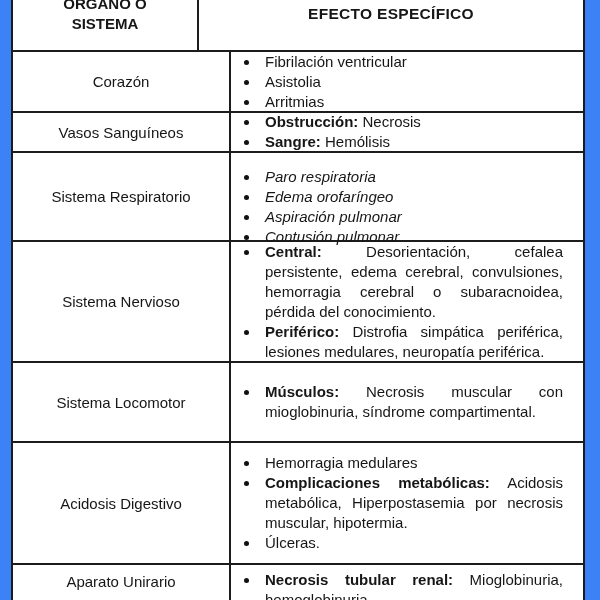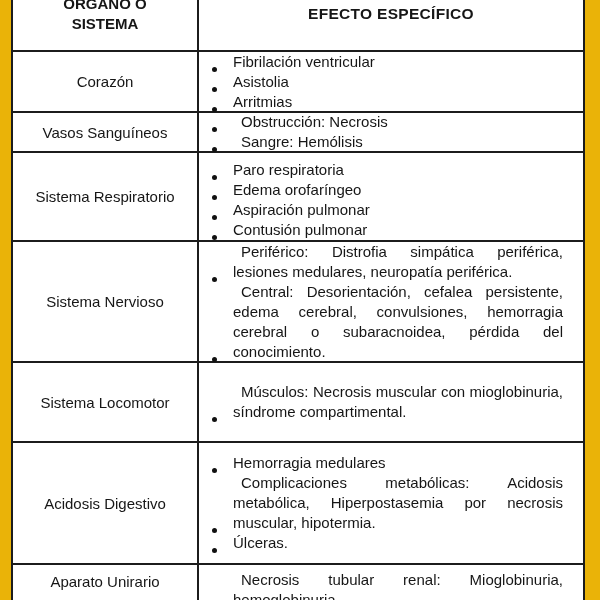--- a/index.html
+++ b/index.html
@@ -10,21 +10,21 @@
     overflow: hidden;
     background: #ffffff;
     font-family: "Liberation Sans", "DejaVu Sans", sans-serif;
     color: #161616;
   }
   .page {
     position: relative;
     width: 600px;
     height: 600px;
     overflow: hidden;
-    background: #eab308;
+    background: #3b82f6;
   }
   .table-wrap {
     position: absolute;
     left: 11px;
     top: -14px;
     width: 574px;
     border: 2px solid #1c1c1c;
     border-bottom: none;
     box-sizing: border-box;
     background: #ffffff;
@@ -66,21 +66,21 @@
   }
   
   .trow:nth-child(1) { height: 61px; }
   .trow:nth-child(2) { height: 40px; }
   .trow:nth-child(3) { height: 89px; }
   .trow:nth-child(4) { height: 121px; }
   .trow:nth-child(5) { height: 80px; }
   .trow:nth-child(6) { height: 122px; }
   .trow:nth-child(7) { height: 74px; border-bottom: none; }
   .td-organ {
-    width: 186px;
+    width: 218px;
     border-right: 2px solid #1c1c1c;
     box-sizing: border-box;
     display: flex;
     justify-content: center;
     align-items: center;
     font-size: 15px;
     line-height: 19px;
     padding: 0 4px;
   }
   .trow:nth-child(7) .td-organ {
@@ -88,25 +88,25 @@
     padding-top: 7px;
   }
   .td-effects {
     flex: 1;
     display: flex;
     flex-direction: column;
     justify-content: center;
     padding: 2px 20px 2px 10px;
     box-sizing: border-box;
   }
-  .trow:nth-child(3) .td-effects { justify-content: flex-start; padding-top: 7px; }
+  .trow:nth-child(3) .td-effects { justify-content: flex-start; padding-top: 14px; font-style: italic; }
   .trow:nth-child(7) .td-effects { justify-content: flex-start; padding-top: 5px; }
   .effect-item {
     display: flex;
-    align-items: flex-end;
+    align-items: flex-start;
   }
   .bullet {
     width: 24px;
     flex: 0 0 24px;
     display: flex;
     justify-content: flex-start;
     padding-left: 3px;
     box-sizing: border-box;
   }
   .bullet-dot {
@@ -118,22 +118,21 @@
   }
   .effect-text {
     flex: 1;
     font-size: 15px;
     line-height: 20px;
   }
   .effect-text.justify {
     text-align: justify;
   }
   .effect-text b {
-    font-weight: normal;
-    margin-left: 8px;
+    font-weight: bold;
   }
 </style>
 </head>
 <body>
 
 <div class="page">
   <div class="table-wrap">
 
     <div class="thead">
       <div class="th-left">
@@ -215,27 +214,27 @@
             </div>
           </div>
         </div>
         <div class="trow">
           <div class="td-organ">Sistema Nervioso</div>
           <div class="td-effects">
             <div class="effect-item">
               <span class="bullet">
                 <span class="bullet-dot"></span>
               </span>
+              <div class="effect-text justify"><b>Central:</b> Desorientación, cefalea persistente, edema cerebral, convulsiones, hemorragia cerebral o subaracnoidea, pérdida del conocimiento.</div>
+            </div>
+            <div class="effect-item">
+              <span class="bullet">
+                <span class="bullet-dot"></span>
+              </span>
               <div class="effect-text justify"><b>Periférico:</b> Distrofia simpática periférica, lesiones medulares, neuropatía periférica.</div>
-            </div>
-            <div class="effect-item">
-              <span class="bullet">
-                <span class="bullet-dot"></span>
-              </span>
-              <div class="effect-text justify"><b>Central:</b> Desorientación, cefalea persistente, edema cerebral, convulsiones, hemorragia cerebral o subaracnoidea, pérdida del conocimiento.</div>
             </div>
           </div>
         </div>
         <div class="trow">
           <div class="td-organ">Sistema Locomotor</div>
           <div class="td-effects">
             <div class="effect-item">
               <span class="bullet">
                 <span class="bullet-dot"></span>
               </span>

